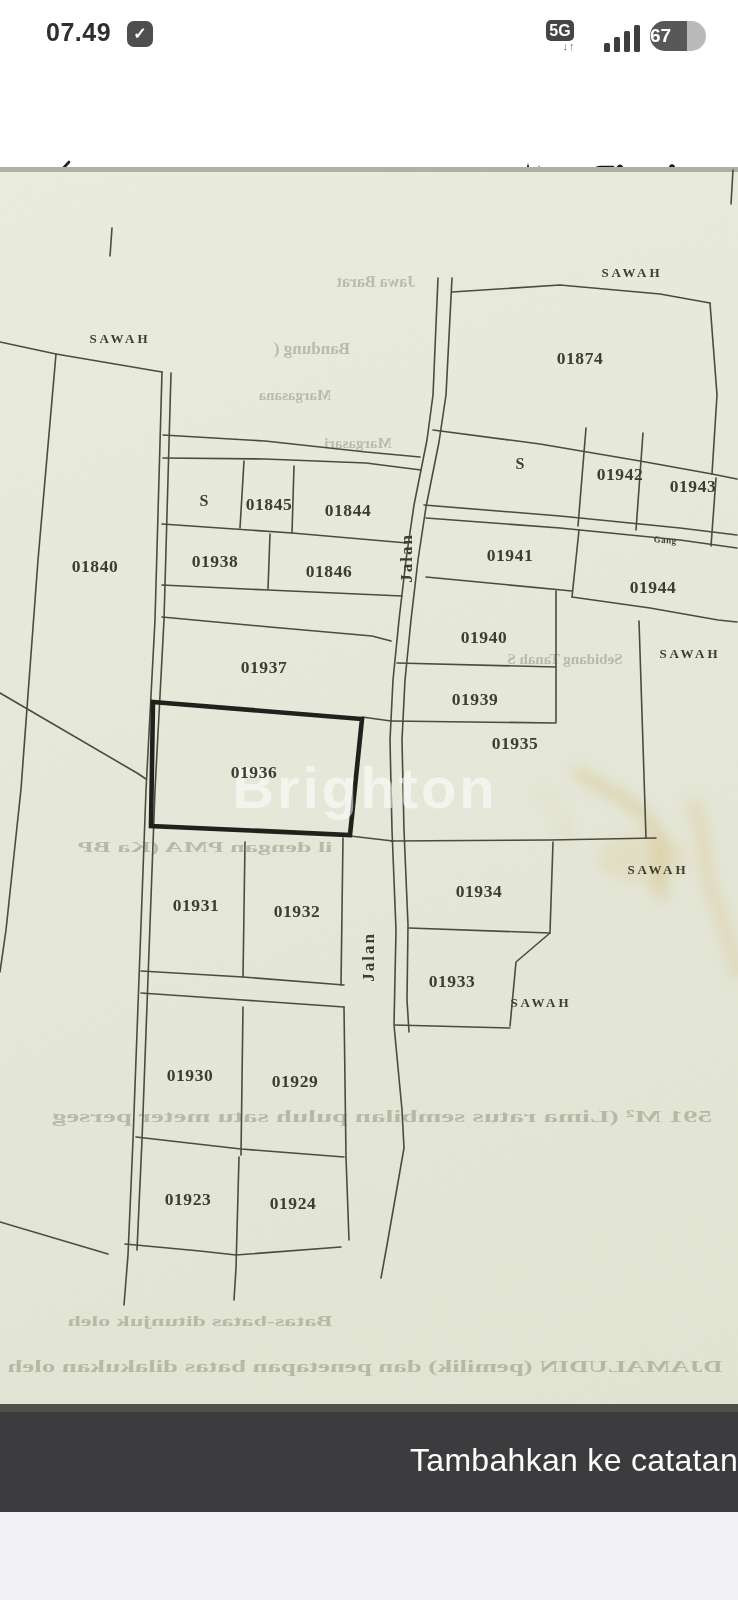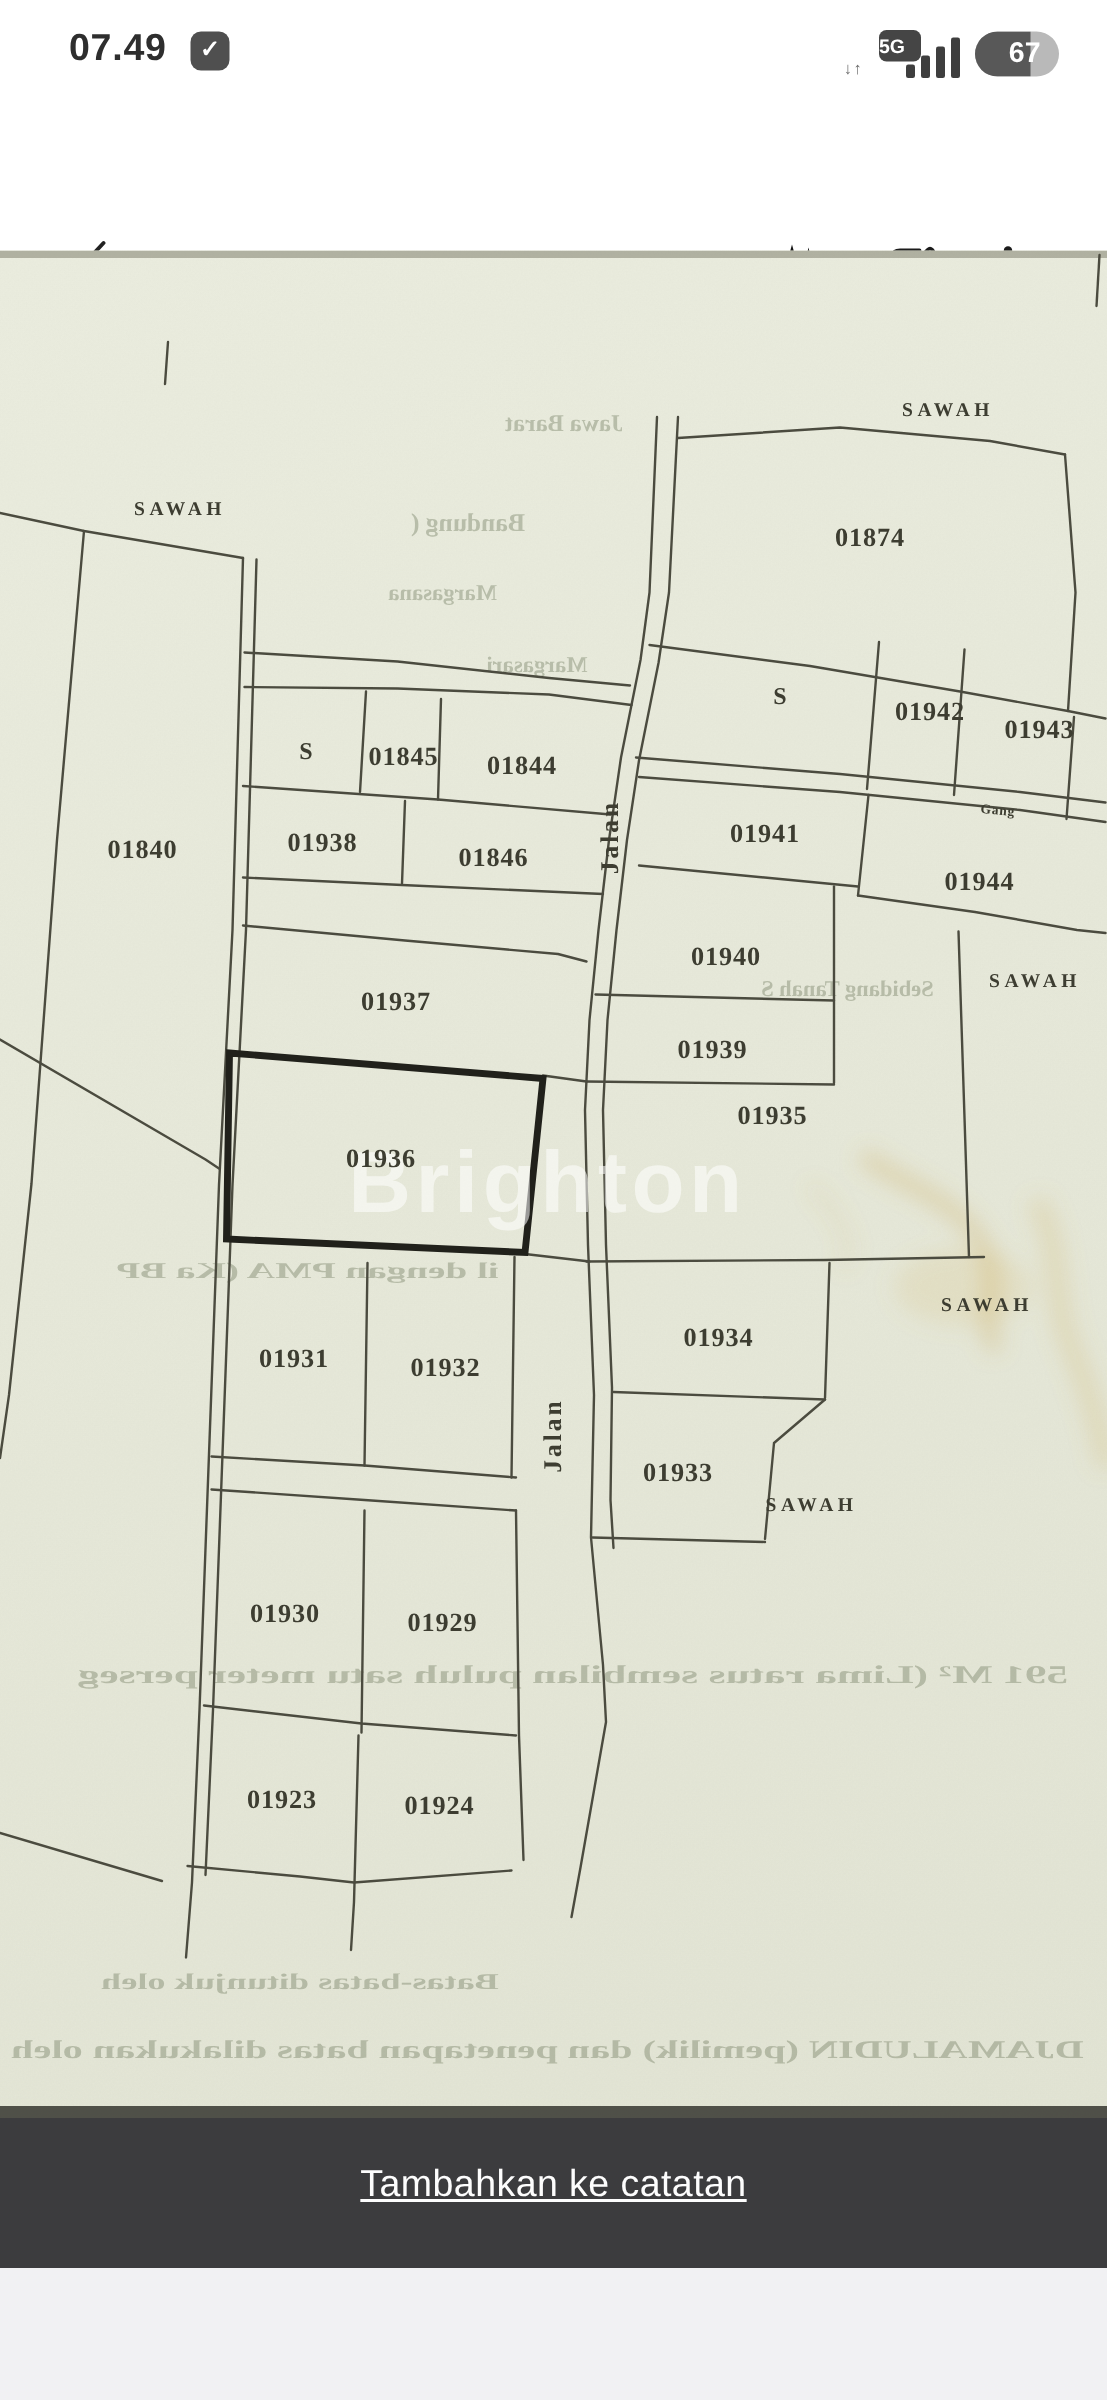--- a/index.html
+++ b/index.html
@@ -4,28 +4,28 @@
 <style>
   html,body{margin:0;padding:0;background:#dddddd;}
   .phone{position:relative;width:738px;height:1600px;background:#ffffff;overflow:hidden;
          font-family:"Liberation Sans",sans-serif;-webkit-font-smoothing:antialiased;}
 
   
   .status-bar{position:absolute;left:0;top:0;width:738px;height:60px;background:#ffffff;}
   .sb-time{position:absolute;left:46px;top:18px;font-size:25px;font-weight:600;color:#2e2e2e;letter-spacing:.5px;}
   .sb-check{position:absolute;left:127px;top:21px;width:26px;height:26px;background:#4f4f4f;border-radius:7px;
             color:#fff;font-size:16px;font-weight:700;text-align:center;line-height:26px;}
-  .sb-5g{position:absolute;left:586px;top:20px;width:28px;height:21px;background:#454545;border-radius:5px;
-         color:#fff;font-size:13px;font-weight:700;line-height:21px;}
+  .sb-5g{position:absolute;left:546px;top:20px;width:28px;height:21px;background:#454545;border-radius:5px;
+         color:#fff;font-size:16px;font-weight:700;text-align:center;line-height:21px;}
   .sb-arrows{position:absolute;left:554px;top:40px;width:30px;font-size:11px;color:#6d6d6d;letter-spacing:1px;text-align:center;}
   .sb-signal{position:absolute;left:604px;top:25px;width:40px;height:27px;}
   .sb-signal i{position:absolute;bottom:0;width:6px;background:#3e3e3e;border-radius:1.5px;}
   .sb-batt{position:absolute;left:650px;top:21px;width:56px;height:30px;border-radius:15px;overflow:hidden;background:#b9b9b9;}
   .sb-batt .fill{position:absolute;left:0;top:0;bottom:0;width:66%;background:#585858;}
-  .sb-batt .pct{position:absolute;left:0;top:0;width:78%;text-align:right;color:#fff;font-size:19px;font-weight:700;line-height:30px;}
+  .sb-batt .pct{position:absolute;left:0;top:0;width:78%;text-align:left;color:#fff;font-size:19px;font-weight:700;line-height:30px;}
 
   
   .app-header{position:absolute;left:0;top:60px;width:738px;height:107px;background:#ffffff;}
   .hd-back{position:absolute;left:50px;top:98px;width:26px;height:36px;cursor:pointer;}
   .hd-title{position:absolute;left:105px;top:80px;font-size:31px;font-weight:700;color:#141414;letter-spacing:.2px;}
   .hd-sub{position:absolute;left:106px;top:126px;font-size:21px;font-weight:400;color:#1f1f1f;}
   .hd-ico{position:absolute;top:99px;width:40px;height:40px;cursor:pointer;}
   .hd-ico.sparkle{left:517px;}
   .hd-ico.edit{left:588px;}
   .hd-ico.kebab{left:652px;}
@@ -41,22 +41,22 @@
   .jalan{font-size:17px;font-weight:600;letter-spacing:2px;}
   .gang{font-size:9px;font-weight:700;letter-spacing:.5px;}
   .bleed{fill:rgba(112,122,96,0.40);font-family:"Liberation Serif","DejaVu Serif",serif;font-weight:600;}
   .wmark{fill:rgba(255,255,255,0.55);font-family:"Liberation Sans",sans-serif;font-weight:700;
          font-size:58px;letter-spacing:3px;}
   .pline{fill:none;stroke:#4b4b3f;stroke-width:1.6;stroke-linecap:round;stroke-linejoin:round;}
   .pbold{fill:none;stroke:#21211b;stroke-width:4.6;stroke-linejoin:miter;}
 
   
   .action-bar{position:absolute;left:0;top:1412px;width:738px;height:100px;background:#3c3c3e;cursor:pointer;}
-  .action-bar span{position:absolute;left:0;right:0;top:30px;text-align:center;color:#fdfdfd;
-                   font-size:25px;font-weight:500;letter-spacing:.3px;text-decoration:underline;}
+  .action-bar span{position:absolute;left:0;right:0;top:30px;text-align:right;color:#fdfdfd;
+                   font-size:32px;font-weight:500;letter-spacing:.3px;}
 
   
   .nav-bar{position:absolute;left:0;top:1512px;width:738px;height:88px;background:#f1f1f3;}
 </style>
 </head>
 <body>
 
 <div class="phone">
 
   <div class="status-bar">

